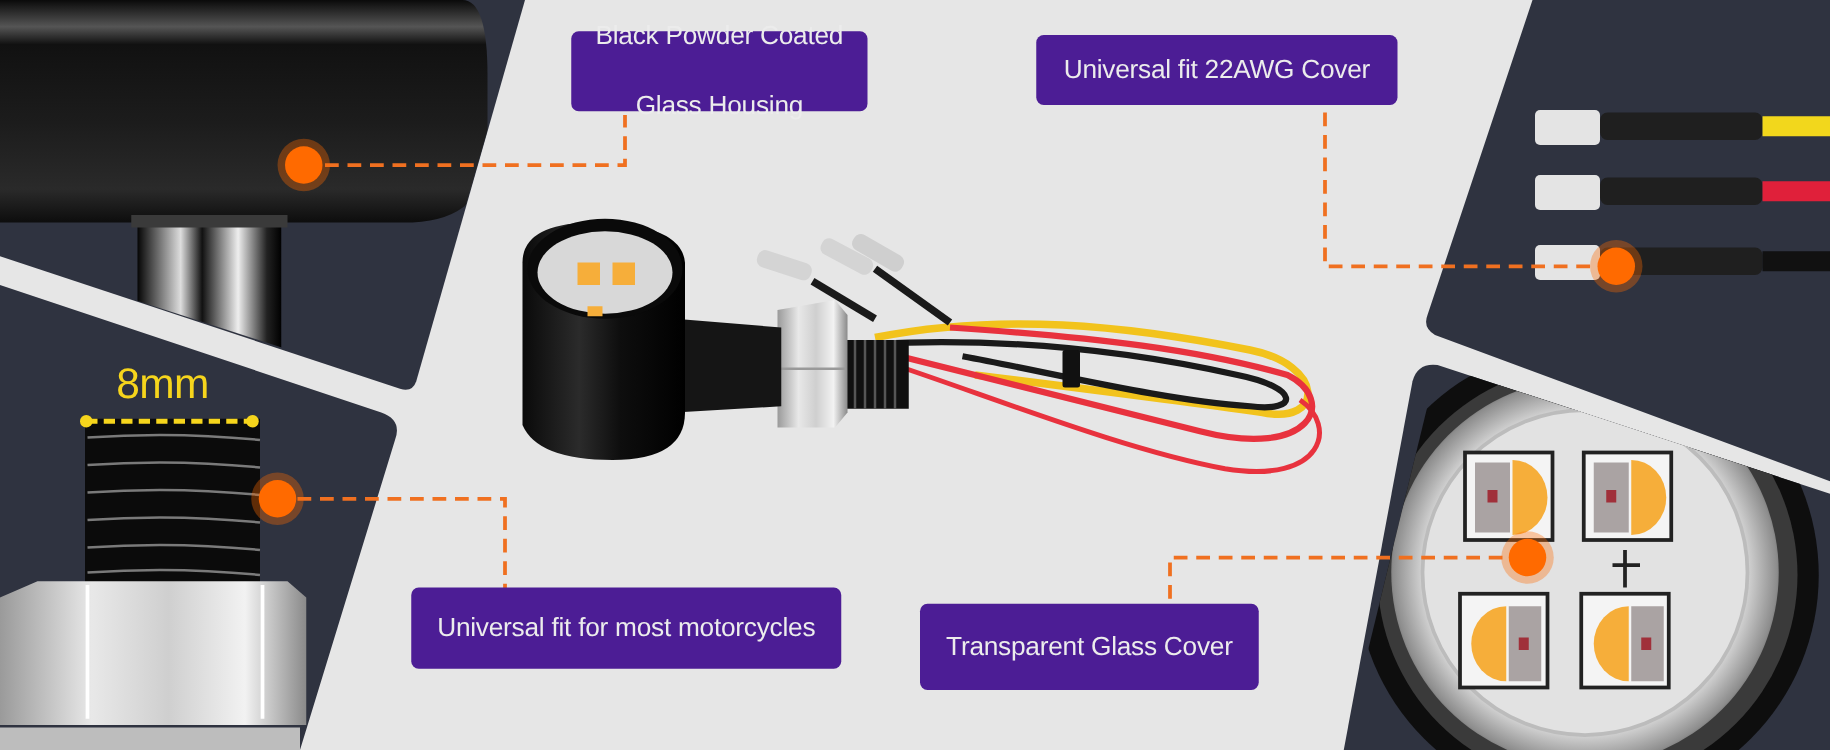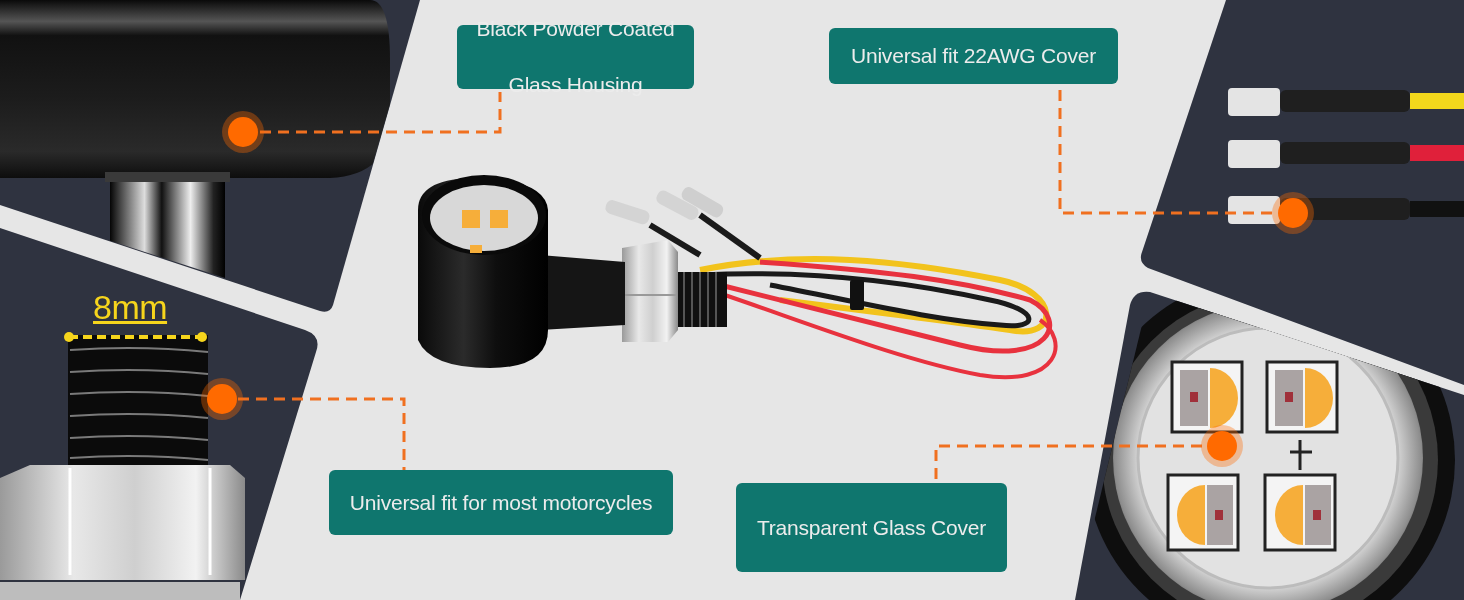--- a/index.html
+++ b/index.html
@@ -6,21 +6,21 @@
     body {
       width: 1464px; height: 600px; overflow: hidden;
       background: #e6e6e6;
       font-family: "Liberation Sans", sans-serif;
       position: relative;
     }
     .stage { position: absolute; inset: 0; width: 1464px; height: 600px; }
     svg.bg { position: absolute; inset: 0; }
     .label {
       position: absolute;
-      background: #0f766e;
+      background: #4c1d95;
       color: #ececec;
       border-radius: 6px;
       font-size: 21px;
       line-height: 24px;
       text-align: center;
       display: flex; align-items: center; justify-content: center;
       flex-direction: column;
       letter-spacing: -0.2px;
       gap: 32px;
     }
@@ -232,18 +232,18 @@
   </div>
 
   <div class="label" style="left:829px; top:28px; width:289px; height:56px;">
     <span>Universal fit 22AWG Cover</span>
   </div>
 
   <div class="label" style="left:329px; top:470px; width:344px; height:65px;">
     <span>Universal fit for most motorcycles</span>
   </div>
 
-  <div class="label" style="left:736px; top:483px; width:271px; height:89px;">
+  <div class="label" style="left:736px; top:483px; width:271px; height:69px;">
     <span>Transparent Glass Cover</span>
   </div>
 
-  <div class="measure" style="left:93px; top:288px;text-decoration:underline;">8mm</div>
+  <div class="measure" style="left:93px; top:288px;">8mm</div>
 </div>
 
 </body></html>

